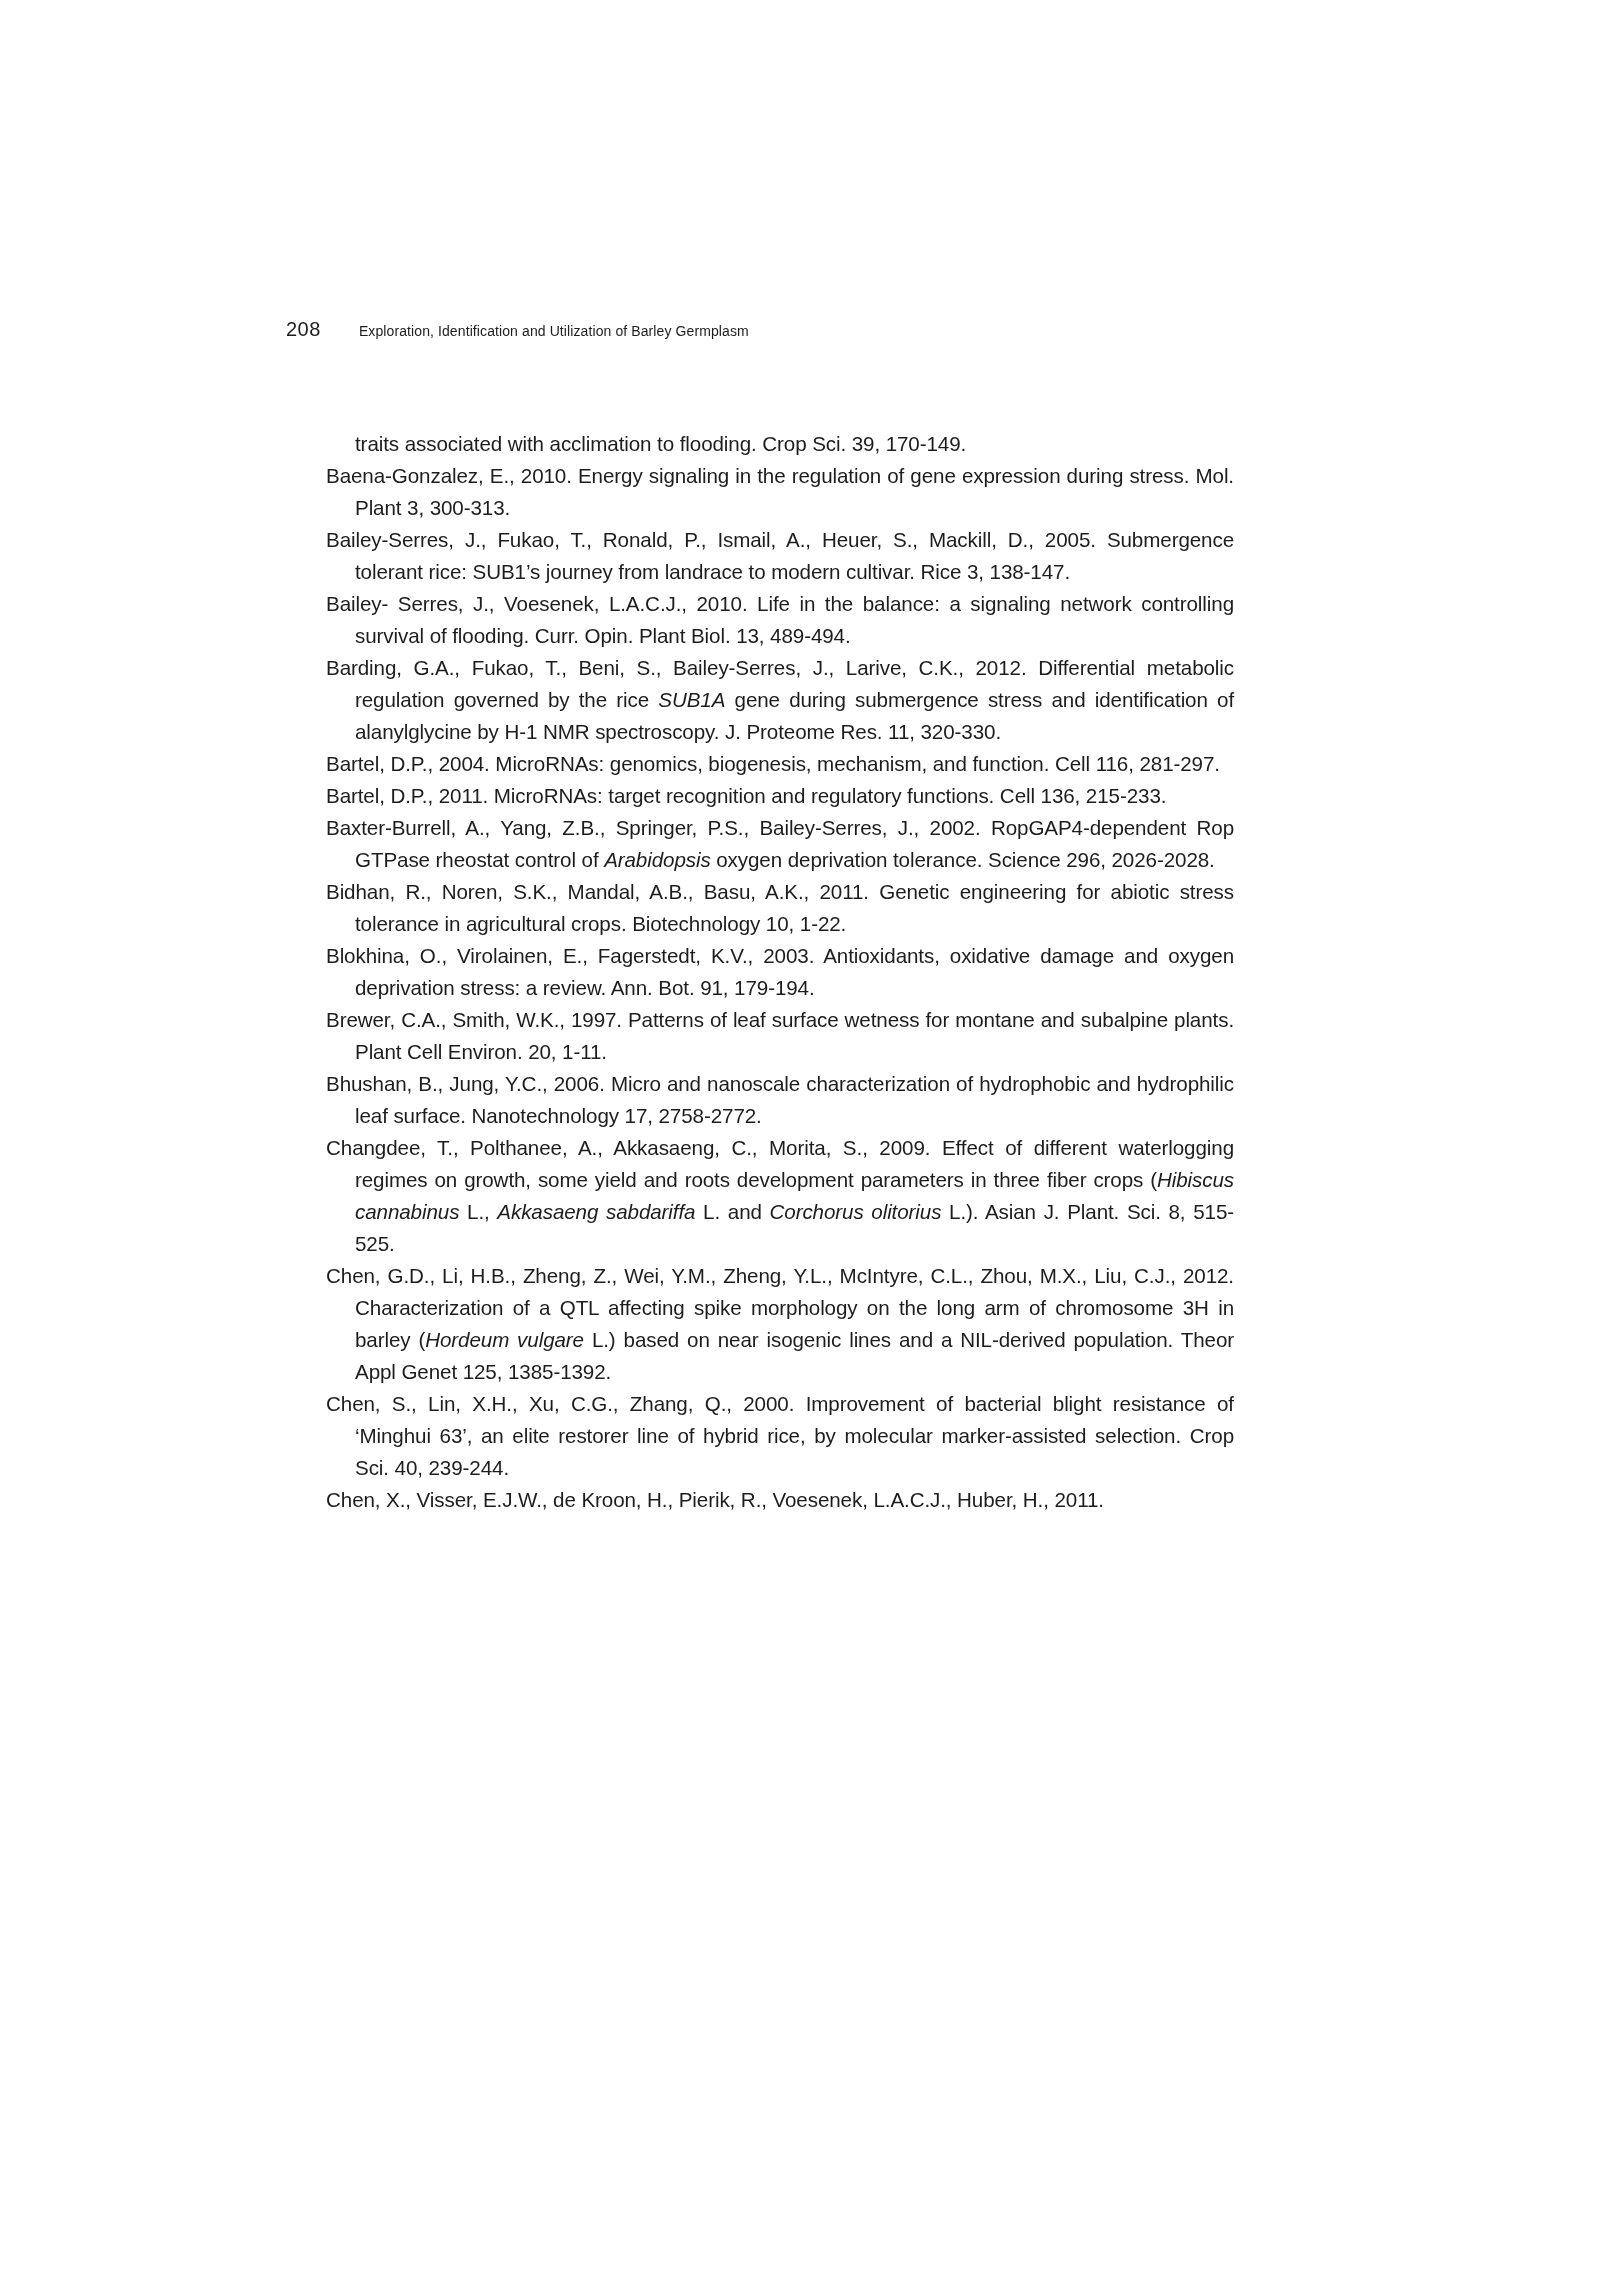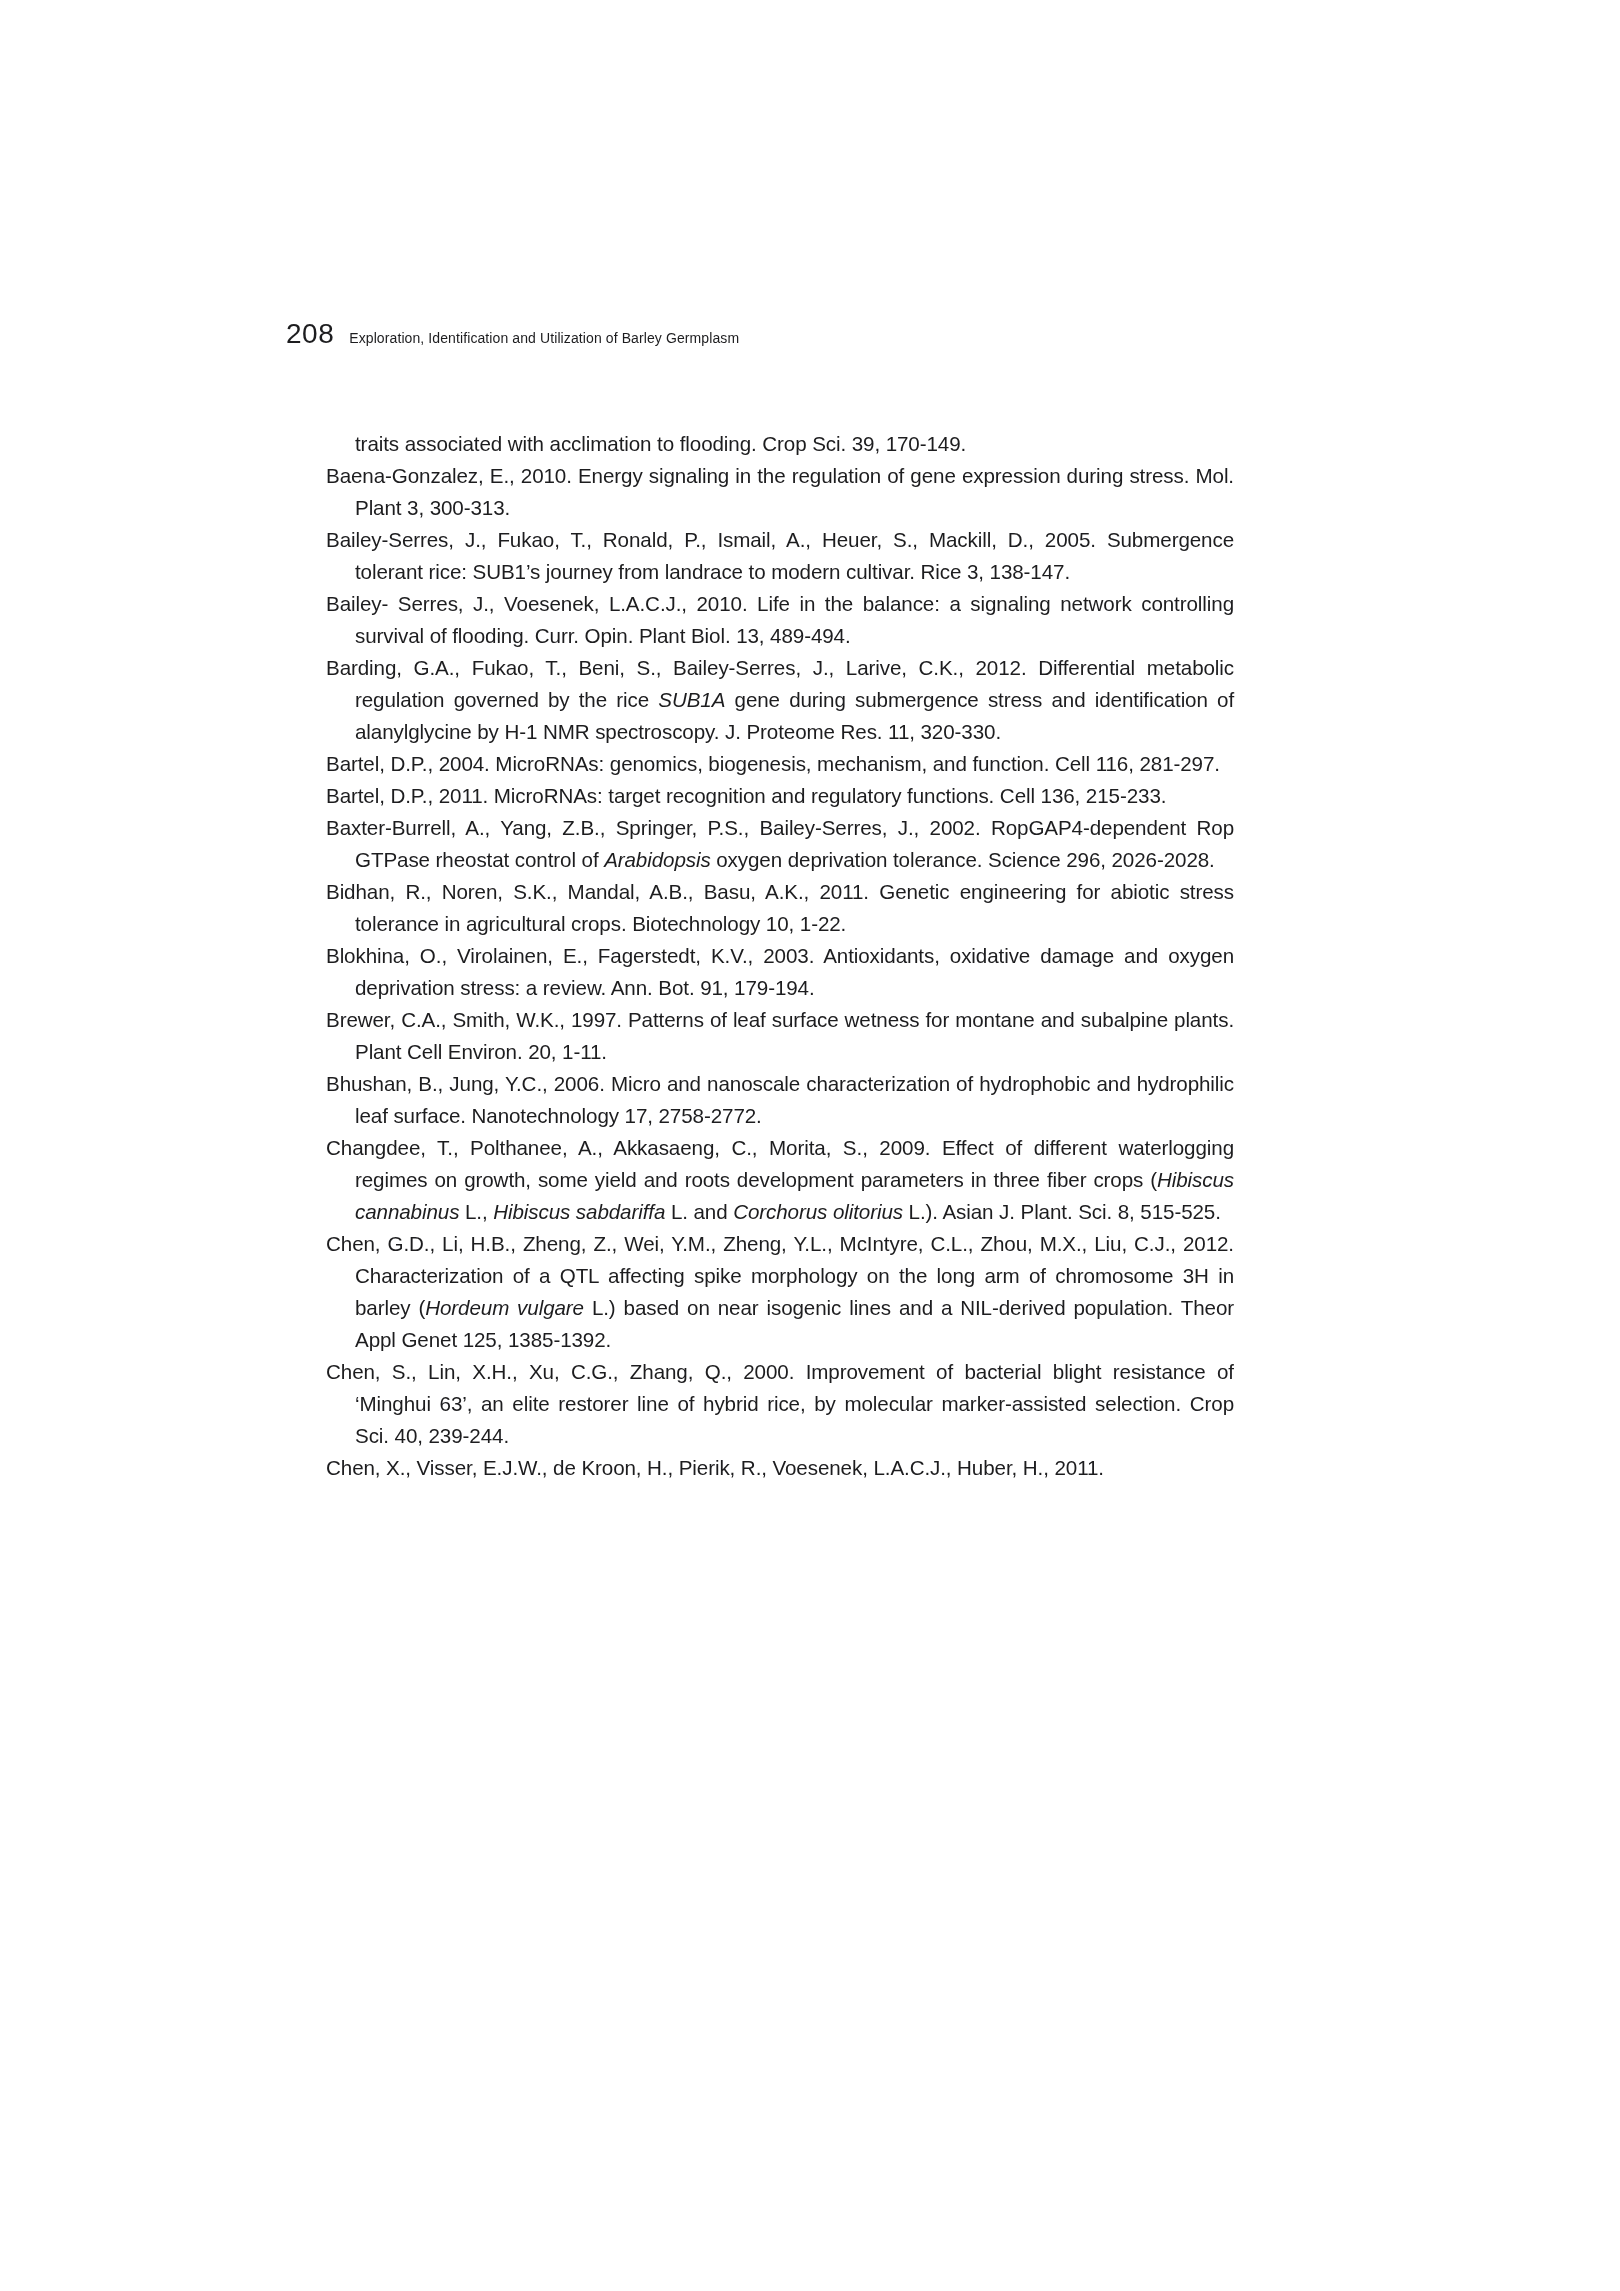--- a/index.html
+++ b/index.html
@@ -22,23 +22,23 @@
   }
   .running-header {
     position: absolute;
     top: 318px;
     left: 286px;
     display: flex;
     align-items: baseline;
     white-space: nowrap;
   }
   .page-number {
-    font-size: 28px;
+    font-size: 20px;
     letter-spacing: 0.5px;
-    margin-right: 15px;
+    margin-right: 38px;
   }
   .running-head {
     font-size: 14px;
     letter-spacing: 0.1px;
   }
   .ref-list {
     position: absolute;
     top: 428px;
     left: 326px;
     width: 908px;
@@ -75,20 +75,20 @@
       <p class="ref"><span>Bailey-Serres, J., Fukao, T., Ronald, P., Ismail, A., Heuer, S., Mackill, D., 2005. Submergence tolerant rice: SUB1’s journey from landrace to modern cultivar. Rice 3, 138-147.</span></p>
       <p class="ref"><span>Bailey- Serres, J., Voesenek, L.A.C.J., 2010. Life in the balance: a signaling network controlling survival of flooding. Curr. Opin. Plant Biol. 13, 489-494.</span></p>
       <p class="ref"><span>Barding, G.A., Fukao, T., Beni, S., Bailey-Serres, J., Larive, C.K., 2012. Differential metabolic regulation governed by the rice </span><i>SUB1A</i><span> gene during submergence stress and identification of alanylglycine by H-1 NMR spectroscopy. J. Proteome Res. 11, 320-330.</span></p>
       <p class="ref"><span>Bartel, D.P., 2004. MicroRNAs: genomics, biogenesis, mechanism, and function. Cell 116, 281-297.</span></p>
       <p class="ref"><span>Bartel, D.P., 2011. MicroRNAs: target recognition and regulatory functions. Cell 136, 215-233.</span></p>
       <p class="ref"><span>Baxter-Burrell, A., Yang, Z.B., Springer, P.S., Bailey-Serres, J., 2002. RopGAP4-dependent Rop GTPase rheostat control of </span><i>Arabidopsis</i><span> oxygen deprivation tolerance. Science 296, 2026-2028.</span></p>
       <p class="ref"><span>Bidhan, R., Noren, S.K., Mandal, A.B., Basu, A.K., 2011. Genetic engineering for abiotic stress tolerance in agricultural crops. Biotechnology 10, 1-22.</span></p>
       <p class="ref"><span>Blokhina, O., Virolainen, E., Fagerstedt, K.V., 2003. Antioxidants, oxidative damage and oxygen deprivation stress: a review. Ann. Bot. 91, 179-194.</span></p>
       <p class="ref"><span>Brewer, C.A., Smith, W.K., 1997. Patterns of leaf surface wetness for montane and subalpine plants. Plant Cell Environ. 20, 1-11.</span></p>
       <p class="ref"><span>Bhushan, B., Jung, Y.C., 2006. Micro and nanoscale characterization of hydrophobic and hydrophilic leaf surface. Nanotechnology 17, 2758-2772.</span></p>
-      <p class="ref"><span>Changdee, T., Polthanee, A., Akkasaeng, C., Morita, S., 2009. Effect of different waterlogging regimes on growth, some yield and roots development parameters in three fiber crops (</span><i>Hibiscus cannabinus</i><span> L., </span><i>Hibiscus sabdariffa</i><span> L. and </span><i>Corchorus olitorius</i><span> L.). Asian J. Plant. Sci. 8, 515-525.</span></p>
+      <p class="ref"><span>Changdee, T., Polthanee, A., Akkasaeng, C., Morita, S., 2009. Effect of different waterlogging regimes on growth, some yield and roots development parameters in three fiber crops (</span><i>Hibiscus cannabinus</i><span> L., </span><i>Akkasaeng sabdariffa</i><span> L. and </span><i>Corchorus olitorius</i><span> L.). Asian J. Plant. Sci. 8, 515-525.</span></p>
       <p class="ref"><span>Chen, G.D., Li, H.B., Zheng, Z., Wei, Y.M., Zheng, Y.L., McIntyre, C.L., Zhou, M.X., Liu, C.J., 2012. Characterization of a QTL affecting spike morphology on the long arm of chromosome 3H in barley (</span><i>Hordeum vulgare</i><span> L.) based on near isogenic lines and a NIL-derived population. Theor Appl Genet 125, 1385-1392.</span></p>
       <p class="ref"><span>Chen, S., Lin, X.H., Xu, C.G., Zhang, Q., 2000. Improvement of bacterial blight resistance of ‘Minghui 63’, an elite restorer line of hybrid rice, by molecular marker-assisted selection. Crop Sci. 40, 239-244.</span></p>
       <p class="ref"><span>Chen, X., Visser, E.J.W., de Kroon, H., Pierik, R., Voesenek, L.A.C.J., Huber, H., 2011.</span></p>
     </main>
 
 </div>
 
 
 </body></html>

